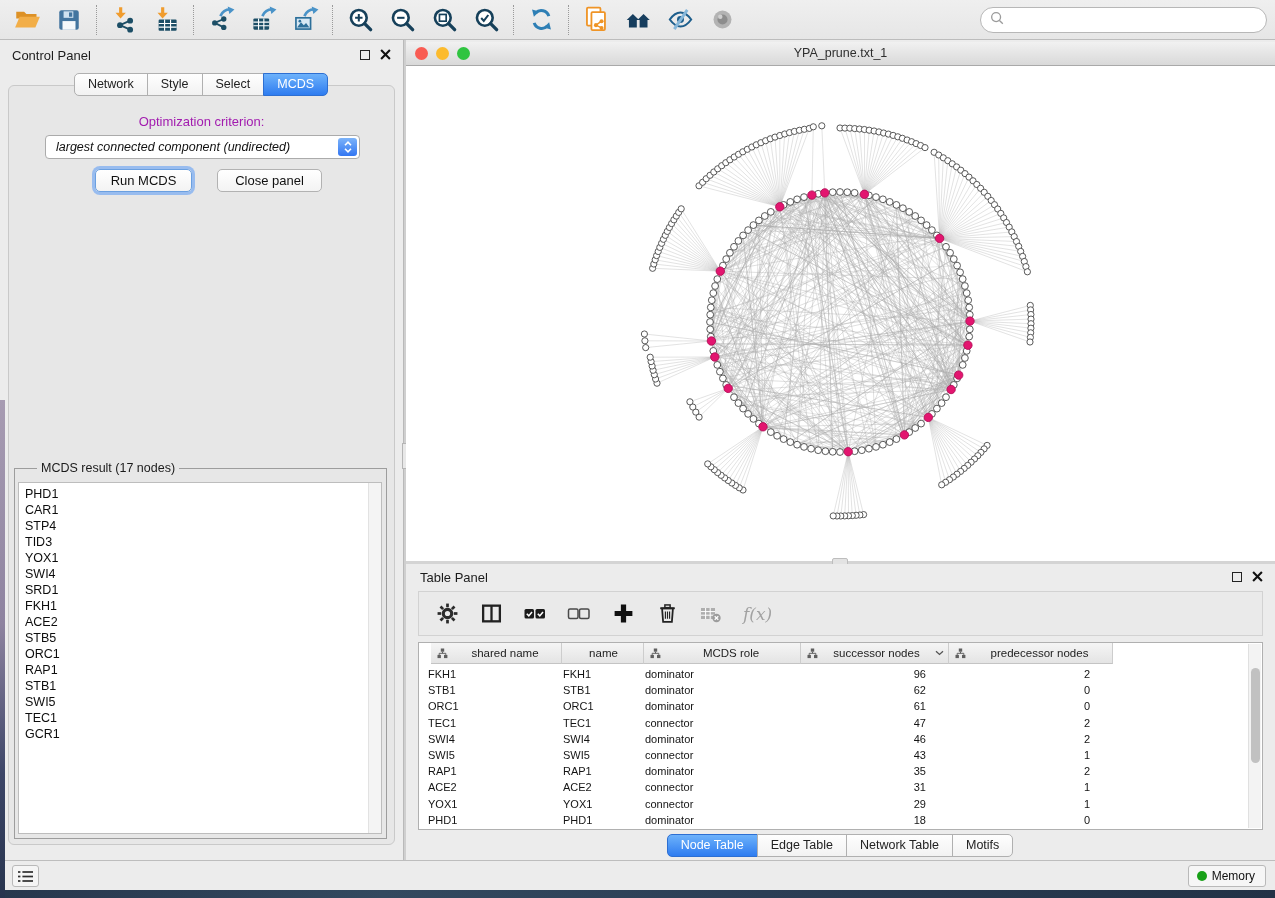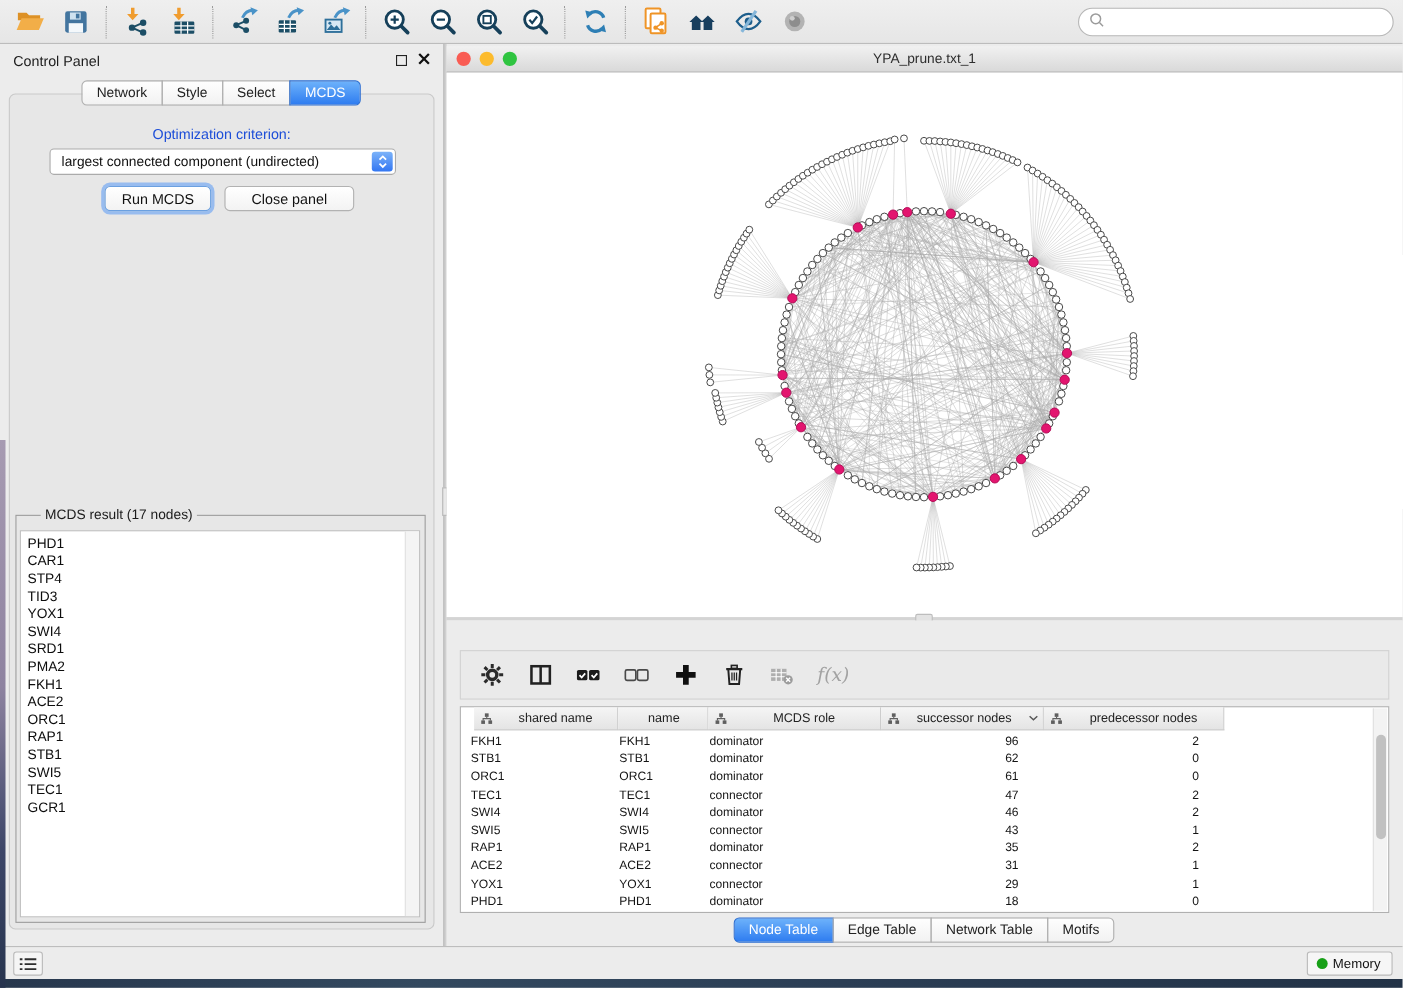--- a/index.html
+++ b/index.html
@@ -19,22 +19,22 @@
   .panel-title { font-size:13px; color:#1c1c1c; }
   .win-btns { margin-left:auto; display:flex; align-items:center; gap:10px; }
   .float-btn { width:10px; height:10px; border:1.5px solid #222; display:inline-block; }
   .seg-tabs { position:absolute; display:flex; justify-content:center; z-index:3; }
   .seg-tab { font-size:12.5px; color:#222; background:linear-gradient(#fefefe,#f2f2f2); border:1px solid #b0b0b0; padding:3px 13px 4px; margin-left:-1px; cursor:default; }
   .seg-tab:first-child { border-radius:5px 0 0 5px;text-align:center; }
   .seg-tab:last-child { border-radius:0 5px 5px 0; }
   .seg-tab.active { background:linear-gradient(#6db2fb,#2e7cf0); color:#fff; border-color:#2d6fd2; }
   #cp-tabs { left:0; right:0; top:33px; }
   .cp-box { position:absolute; left:8px; top:45px; width:387px; height:760px; background:#e7e7e7; border:1px solid #c9c9c9; border-radius:6px; }
-  .opt-label { position:absolute; left:0; right:0; top:28px; text-align:center; font-size:13px; color:#1d4ed8; }
-  .mac-select { position:absolute; left:36px; top:49px; width:315px; height:24px; background:#fff; border:1px solid #ababab; border-radius:4px; font-size:12.5px; color:#111; line-height:22px; padding-left:10px; }
+  .opt-label { position:absolute; left:0; right:0; top:28px; text-align:center; font-size:13px; color:#a21caf; }
+  .mac-select { position:absolute; left:36px; top:49px; width:315px; height:24px; background:#fff; border:1px solid #ababab; border-radius:4px; font-size:12.5px; color:#111; line-height:22px; padding-left:10px;font-style:italic; }
   .mac-select .stepper { position:absolute; right:2px; top:2px; width:19px; height:18px; border-radius:3px; background:linear-gradient(#7cb3f9,#3276f2); display:flex; align-items:center; justify-content:center; }
   .btn { position:absolute; top:83px; height:23px; background:linear-gradient(#ffffff,#f3f3f3); border:1px solid #b2b2b2; border-radius:5px; font-size:13px; color:#111; display:flex; align-items:center; justify-content:center; }
   .btn.focused { box-shadow:0 0 0 3px rgba(100,160,245,.6); border-color:#6ba0e0; }
   .mcds-fieldset { position:absolute; left:5px; top:382px; width:373px; height:371px; border:1px solid #9d9d9d; }
   .mcds-legend { position:absolute; top:-8px; left:22px; background:#e7e7e7; padding:0 4px; font-size:12.5px; color:#1b1b1b; }
   .mcds-listarea { position:absolute; left:3px; right:4px; top:13px; bottom:4px; background:#fff; border:1px solid #bdbdbd; overflow:hidden; }
   .mcds-items { padding:3px 0 0 6px; }
   .mcds-item { font-size:12.5px; line-height:16px; color:#0d0d0d; }
   .mcds-scroll { position:absolute; right:0; top:0; bottom:0; width:13px; background:#f4f4f4; border-left:1px solid #e2e2e2; }
 
@@ -253,35 +253,35 @@
     <div class="mac-select">
       <span>largest connected component (undirected)</span>
       <span class="stepper">
           <svg width="10" height="14" viewBox="0 0 10 14">
             <path d="M2 5.2L5 2.2l3 3" stroke="#fff" stroke-width="1.6" fill="none"></path>
             <path d="M2 8.8l3 3 3-3" stroke="#fff" stroke-width="1.6" fill="none"></path>
           </svg>
         </span>
     </div>
     <div class="btn focused" style="left:86px; width:97px;">Run MCDS</div>
-    <div class="btn" style="left:195px; width:118px;">Close panel</div>
+    <div class="btn" style="left:208px; width:105px;">Close panel</div>
     <div class="mcds-fieldset">
       <div class="mcds-legend">MCDS result (17 nodes)</div>
       <div class="mcds-listarea">
         <div class="mcds-items" id="mcds-list">
             <div class="mcds-item">PHD1</div>
             <div class="mcds-item">CAR1</div>
             <div class="mcds-item">STP4</div>
             <div class="mcds-item">TID3</div>
             <div class="mcds-item">YOX1</div>
             <div class="mcds-item">SWI4</div>
             <div class="mcds-item">SRD1</div>
-            <div class="mcds-item">PMA2</div>
             <div class="mcds-item">FKH1</div>
             <div class="mcds-item">ACE2</div>
+            <div class="mcds-item">STB5</div>
             <div class="mcds-item">ORC1</div>
             <div class="mcds-item">RAP1</div>
             <div class="mcds-item">STB1</div>
             <div class="mcds-item">SWI5</div>
             <div class="mcds-item">TEC1</div>
             <div class="mcds-item">GCR1</div>
           </div>
         <div class="mcds-scroll"></div>
       </div>
     </div>
@@ -1193,20 +1193,29 @@
           <circle cx="314.3" cy="205.2" r="4.2" fill="#e3156f" stroke="#b30d57" stroke-width="0.9"></circle>
         </g>
       </svg>
   </div>
 </div>
 
 <div class="h-splitter"></div>
 <div class="h-handle"></div>
 
 <div class="table-panel">
+  <div class="tp-titlebar">
+    <span class="panel-title">Table Panel</span>
+    <span class="win-btns">
+      <span class="float-btn"></span>
+      <span><svg width="11" height="11" viewBox="0 0 10 10">
+            <path d="M1 1l8 8M9 1L1 9" stroke="#111" stroke-width="1.9"></path>
+          </svg></span>
+    </span>
+  </div>
   <div class="tp-toolbar">
     <span class="tbi">
         <svg width="23" height="23" viewBox="0 0 22 22">
           <circle cx="11" cy="11" r="4" fill="none" stroke="#2b2b2b" stroke-width="3"></circle>
           <g stroke="#2b2b2b" stroke-width="2.6">
             <line x1="11" y1="1.5" x2="11" y2="5"></line>
             <line x1="11" y1="17" x2="11" y2="20.5"></line>
             <line x1="1.5" y1="11" x2="5" y2="11"></line>
             <line x1="17" y1="11" x2="20.5" y2="11"></line>
             <line x1="4.3" y1="4.3" x2="6.8" y2="6.8"></line>

